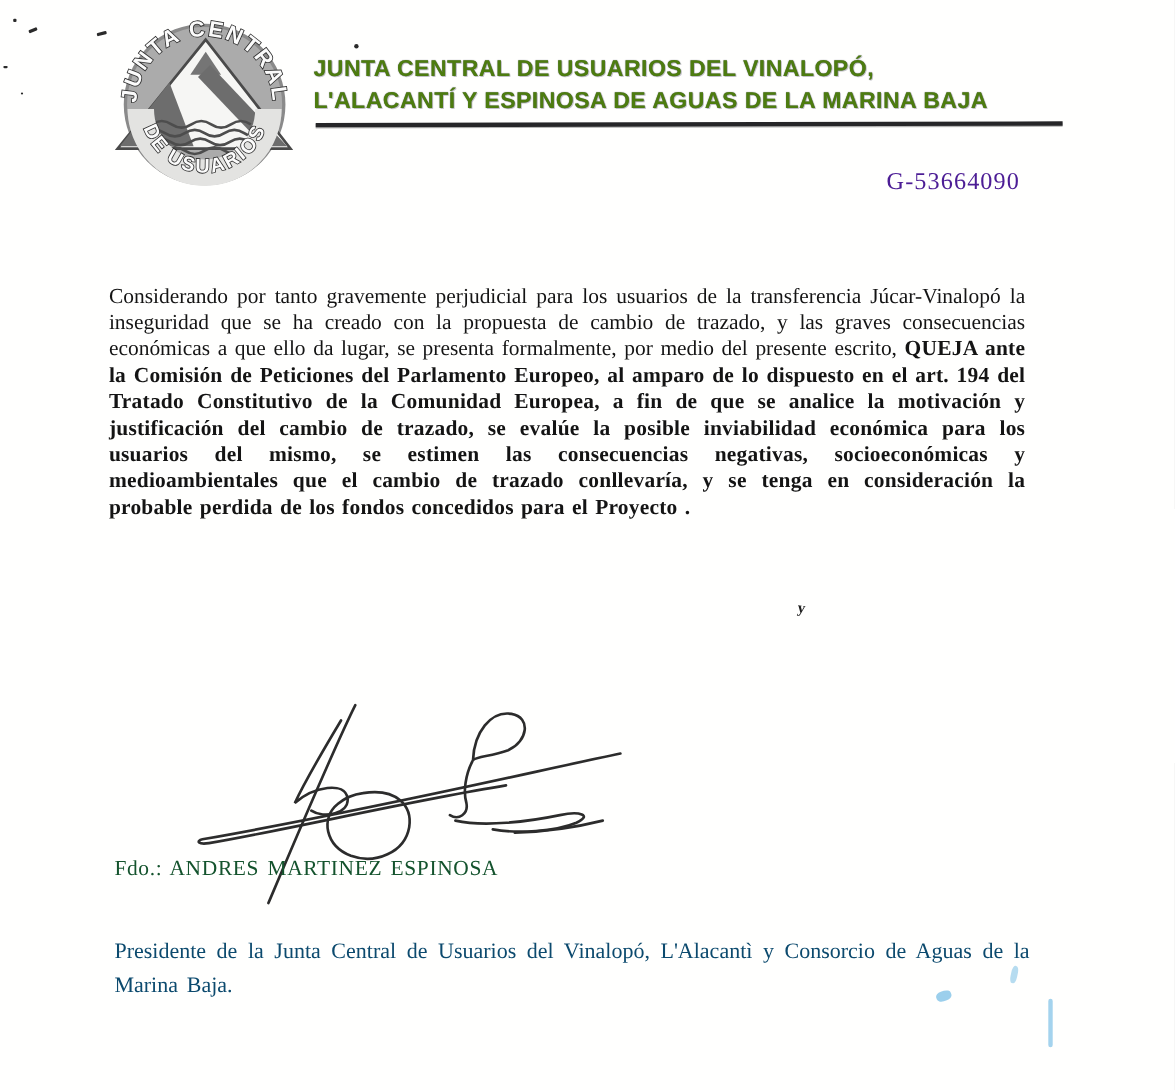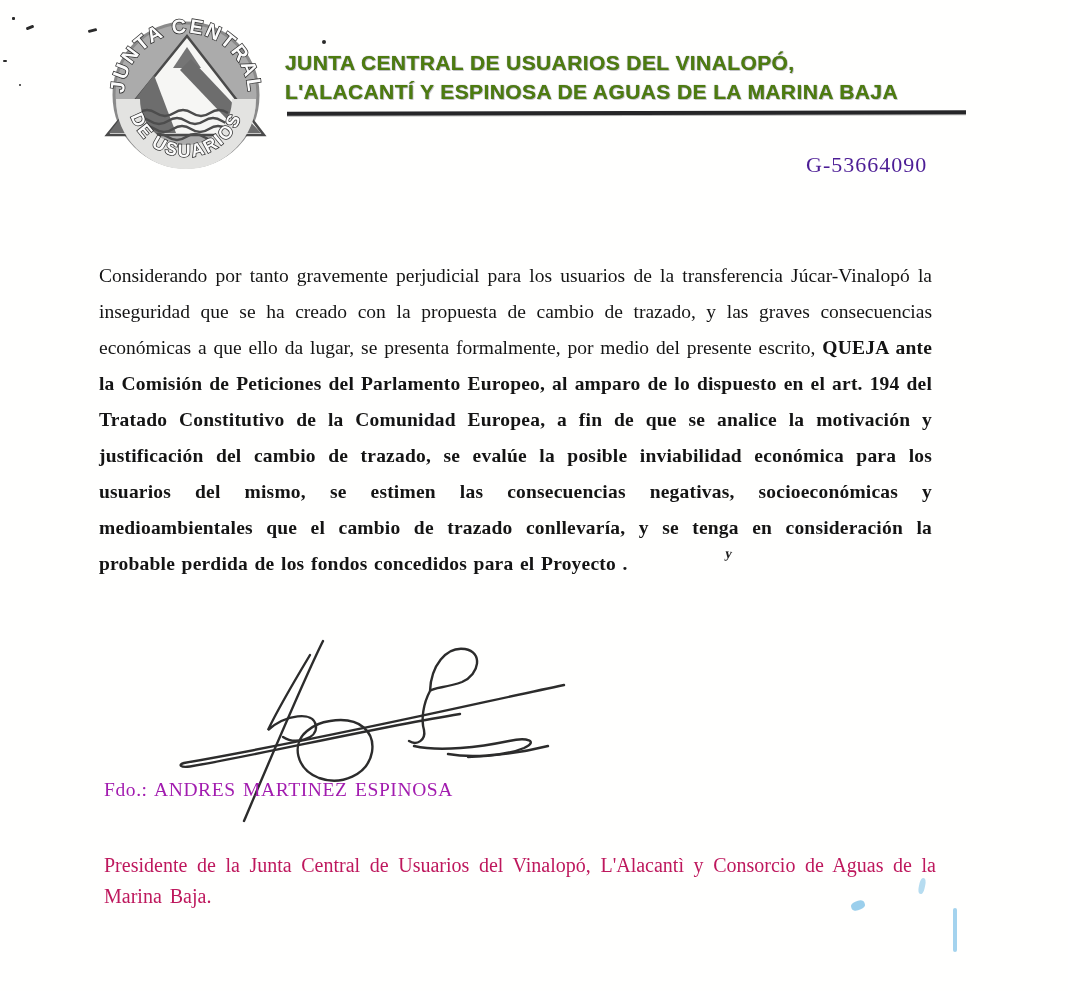--- a/index.html
+++ b/index.html
@@ -30,44 +30,44 @@
     transform:rotate(-.12deg);
     box-shadow:0 1px 0 rgba(40,40,40,.35);
   }
   .reg-number{
     position:absolute;left:806px;top:152px;
     font-size:22px;letter-spacing:1px;color:#4c1d95;
   }
   
   .main-paragraph{
     position:absolute;left:99px;top:258px;width:833px;
-    font-size:19.5px;line-height:36px;
+    font-size:19.5px;line-height:24px;
     text-align:justify;
     color:#141414;
     word-spacing:1.5px;
   }
   .main-paragraph .bold-seg{font-weight:bold;letter-spacing:.2px;}
   .stray-mark{
     position:absolute;left:725px;top:546px;
     font-size:14px;font-weight:bold;color:#1d1d1d;
     transform:rotate(8deg);
   }
   .dateline{
     position:absolute;left:106px;top:622px;
     font-size:20.5px;color:#141414;word-spacing:1px;
   }
   .signature-svg{position:absolute;left:168px;top:633px;width:402px;height:192px;}
   .signed-by{
     position:absolute;left:104px;top:779px;
-    font-size:19.5px;letter-spacing:.6px;color:#a21caf;word-spacing:2px;
+    font-size:19.5px;letter-spacing:.6px;color:#14532d;word-spacing:2px;
   }
   .signer-title{
     position:absolute;left:104px;top:850px;width:832px;
     font-size:20px;line-height:31px;
-    text-align:justify;color:#be185d;word-spacing:3px;
+    text-align:justify;color:#0c4a6e;word-spacing:3px;
   }
   
   .speck{position:absolute;background:#2a2a2a;border-radius:1px;}
   .speck.s1{left:12px;top:17px;width:3px;height:3px;}
   .speck.s2{left:26px;top:26px;width:8px;height:3px;transform:rotate(-22deg);}
   .speck.s3{left:88px;top:29px;width:9px;height:3px;transform:rotate(-14deg);}
   .speck.s4{left:322px;top:40px;width:4px;height:4px;border-radius:50%;}
   .speck.s5{left:3px;top:60px;width:4px;height:2px;}
   .speck.s6{left:19px;top:84px;width:2px;height:2px;}
   .blue-mark{position:absolute;background:#49a8dd;opacity:.55;border-radius:40%;}

